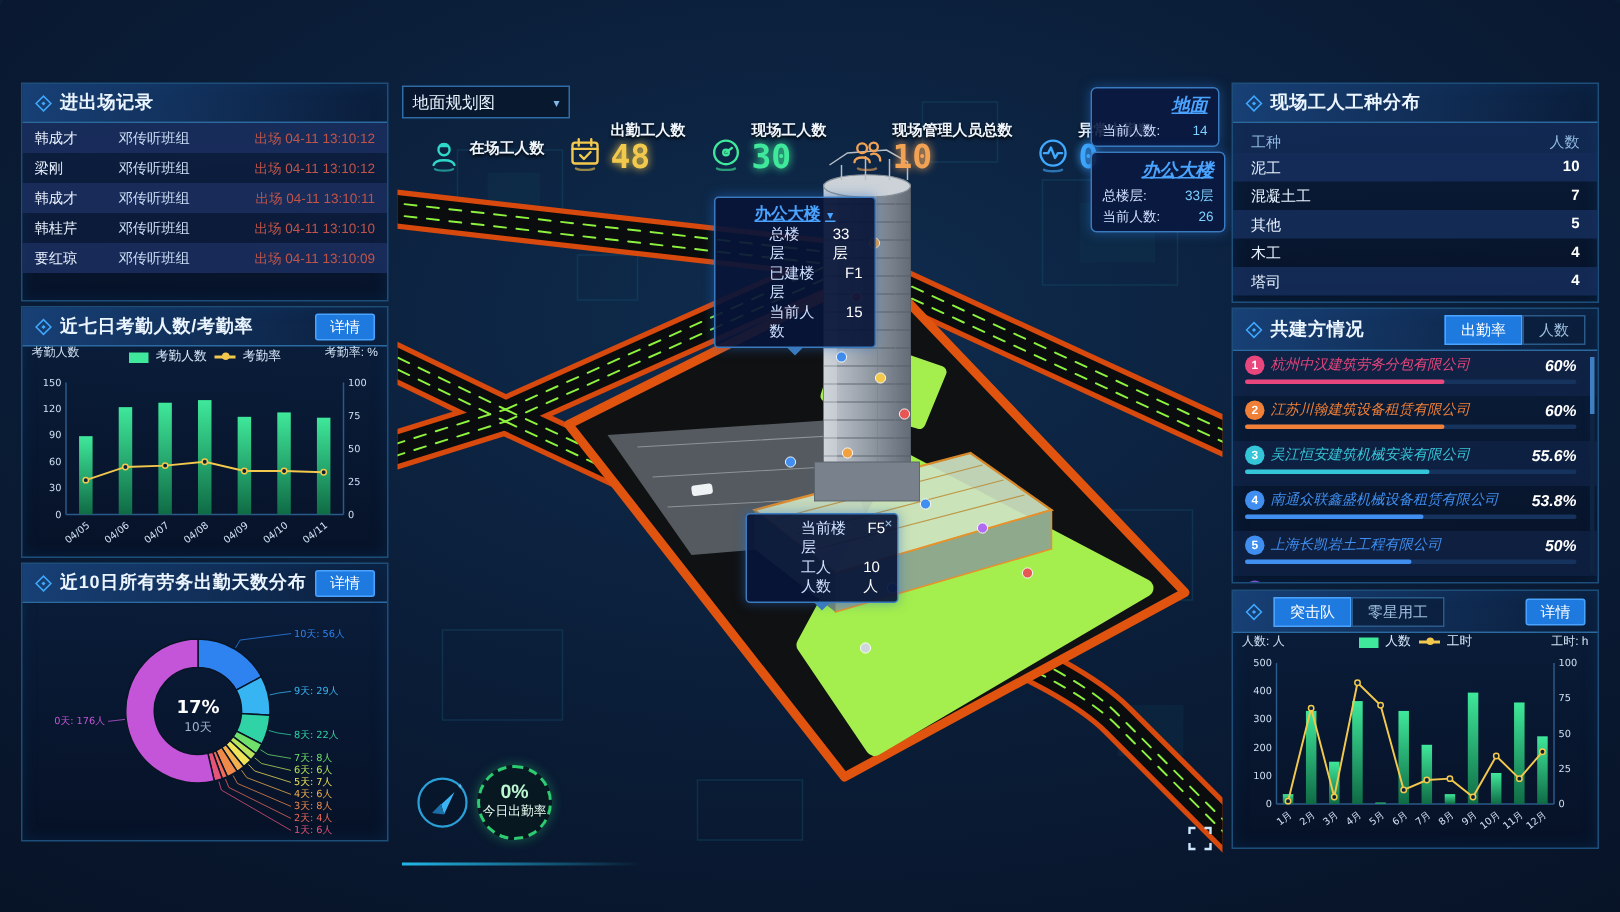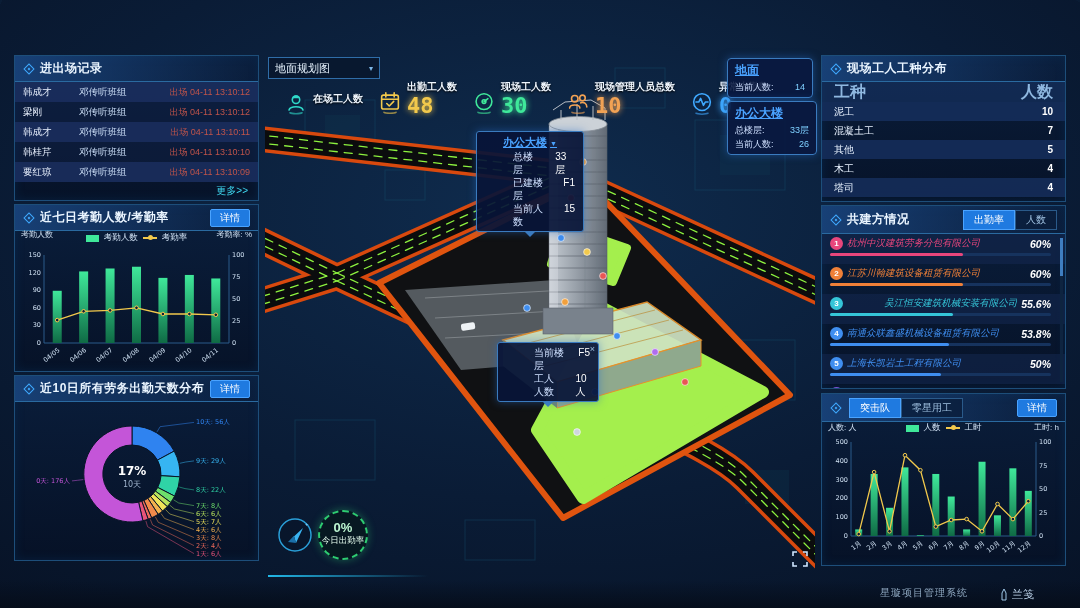--- a/index.html
+++ b/index.html
@@ -49,22 +49,22 @@
   .p-body{ position:relative; }
   
   .t-row{ display:grid; grid-template-columns:56px 1fr auto; align-items:center;
     height:20px; padding:0 8px; font-size:9.5px; }
   .t-row:nth-child(odd){ background:rgba(27,47,96,.85); }
   .t-row:nth-child(even){ background:rgba(18,33,70,.45); }
   .c-name{ color:#eaf2ff; } .c-group{ color:#c9dcf5; }
   .c-status{ color:#c0544a; font-size:9px; }
   .more{ text-align:right; padding:2px 10px; font-size:10px; color:#3fd8f0; cursor:pointer; }
   
-  .craft-head{ display:flex; justify-content:space-between; padding:0 12px; height:20px; align-items:center;
-    background:rgba(24,52,100,.6); font-size:16px; color:#8fb8e0;font-weight:bold; }
+  .craft-head{ display:flex; justify-content:space-between; padding:0 12px; height:20px; align-items:flex-end;
+    background:rgba(24,52,100,.6); font-size:10px; color:#8fb8e0; }
   .craft-row{ display:flex; justify-content:space-between; padding:0 12px; height:19px; align-items:center; font-size:10px;}
   .craft-row:nth-child(odd){ background:rgba(23,48,95,.8); }
   .craft-row .v{ color:#fff; font-weight:bold; }
   
   .tabs2{ margin-left:auto; display:flex; }
   .tab2{ font-size:10px; padding:2px 10px; border:1px solid #2a5a8a; color:#9fc0e0;
     background:rgba(10,30,60,.8); cursor:pointer; }
   .tab2.active{ background:#1f7ae0; border-color:#4aa3ff; color:#fff; }
   .p-rows{ overflow:hidden; }
   .p-row{ padding:3px 14px 4px 8px; height:30px; }
@@ -97,22 +97,22 @@
   .stat .lab{ font-size:10px; font-weight:bold; color:#f0f7ff; text-shadow:0 1px 2px #000; white-space:nowrap;}
   .stat .val{ font-family:"DejaVu Sans Mono",monospace; font-size:22px; font-weight:bold; line-height:24px; min-width:14px;
     text-shadow:0 0 6px currentColor; }
   
   .dropdown{ position:absolute; left:268px; top:57px; width:112px; height:22px; border:1px solid #2f6da8;
     background:rgba(8,22,45,.85); font-size:11px; color:#e8f4ff; display:flex; align-items:center;
     padding:0 6px; cursor:pointer; }
   .dropdown .caret{ margin-left:auto; color:#7fb8e8; font-size:8px; }
   .infobox{ position:absolute; background:rgba(9,24,64,.9); border:1.5px solid #3a7bbf; border-radius:4px;
     padding:3px 7px; box-shadow:0 0 8px rgba(40,110,200,.5); }
-  .infobox .ib-title{ text-align:left; font-size:12px; font-weight:bold; color:#4aa3ff;
-    text-decoration:underline; margin-bottom:1px; }
+  .infobox .ib-title{ text-align:right; font-size:12px; font-weight:bold; color:#4aa3ff;
+    text-decoration:underline; margin-bottom:1px;font-style:italic; }
   .ib-row{ display:flex; justify-content:space-between; font-size:9px; color:#cfe0ff; line-height:14px; gap:6px;}
   .ib-row .v{ color:#7fd0ff; }
   .tooltip{ position:absolute; background:rgba(8,20,56,.93); border:1px solid #3a7bbf; border-radius:3px;
     padding:3px 8px; box-shadow:0 0 8px rgba(40,110,200,.5); }
   .tooltip::after{ content:""; position:absolute; left:50%; bottom:-6px; margin-left:-5px;
     border:5px solid transparent; border-top-color:#3a7bbf; border-bottom:none;}
   .tt-title{ text-align:center; font-size:11px; font-weight:bold; color:#4aa3ff; text-decoration:underline; }
   .tt-caret{ font-size:7px; color:#4aa3ff; margin-left:3px; }
   .tt-row{ display:flex; justify-content:space-between; gap:14px; font-size:10px; color:#cfe0ff; line-height:13px;margin-left:28px;}
   .tt-row .v{ color:#fff; }
@@ -390,21 +390,20 @@
           <span class="c-name">韩桂芹</span>
           <span class="c-group">邓传听班组</span>
           <span class="c-status">出场 04-11 13:10:10</span>
         </div>
         <div class="t-row">
           <span class="c-name">要红琼</span>
           <span class="c-group">邓传听班组</span>
           <span class="c-status">出场 04-11 13:10:09</span>
         </div>
       </div>
-    <div class="more">更多&gt;&gt;</div>
   </div>
 
   <div class="panel" style="left:14px;top:204px;width:245px;height:168px">
     <div class="p-head">
       <span class="diam"></span>
       <span class="p-title">近七日考勤人数/考勤率</span>
       <span class="detail-btn">详情</span>
     </div>
     <div class="p-body" style="height:140px">
       <div class="legend">
@@ -568,21 +567,21 @@
             <span class="p-name" style="color: rgb(240, 128, 56);">江苏川翰建筑设备租赁有限公司</span>
             <span class="p-pct">60%</span>
           </div>
           <div class="p-track">
             <div class="p-fill" style="width: 60%; background: rgb(240, 128, 56);"></div>
           </div>
         </div>
         <div class="p-row">
           <div class="p-top">
             <span class="badge" style="background: rgb(53, 197, 216);">3</span>
-            <span class="p-name" style="color: rgb(53, 197, 216); text-align: right;">吴江恒安建筑机械安装有限公司</span>
+            <span class="p-name" style="color: rgb(53, 197, 216);">吴江恒安建筑机械安装有限公司</span>
             <span class="p-pct">55.6%</span>
           </div>
           <div class="p-track">
             <div class="p-fill" style="width: 55.6%; background: rgb(53, 197, 216);"></div>
           </div>
         </div>
         <div class="p-row">
           <div class="p-top">
             <span class="badge" style="background: rgb(63, 142, 240);">4</span>
             <span class="p-name" style="color: rgb(63, 142, 240);">南通众联鑫盛机械设备租赁有限公司</span>
@@ -686,22 +685,13 @@
           <circle cx="124.2" cy="84.0" r="1.8" fill="#0b1f3a" stroke="#f2c94c" stroke-width="1"></circle>
           <circle cx="139.6" cy="83.1" r="1.8" fill="#0b1f3a" stroke="#f2c94c" stroke-width="1"></circle>
           <circle cx="155.0" cy="95.3" r="1.8" fill="#0b1f3a" stroke="#f2c94c" stroke-width="1"></circle>
           <circle cx="170.5" cy="68.0" r="1.8" fill="#0b1f3a" stroke="#f2c94c" stroke-width="1"></circle>
           <circle cx="185.9" cy="83.1" r="1.8" fill="#0b1f3a" stroke="#f2c94c" stroke-width="1"></circle>
           <circle cx="201.3" cy="65.2" r="1.8" fill="#0b1f3a" stroke="#f2c94c" stroke-width="1"></circle>
         </svg>
     </div>
   </div>
 
-  <div class="footer">
-    <span class="sysname">星璇项目管理系统</span>
-    <span class="brand">
-      <svg width="10" height="12" viewBox="0 0 10 12">
-        <path d="M5 0 L7 4 L7 11 L3 11 L3 4 Z" fill="none" stroke="#9fc8e8" stroke-width="1"></path>
-      </svg>
-      <span>兰笺</span>
-    </span>
-  </div>
 </div>
 
 </body></html>

